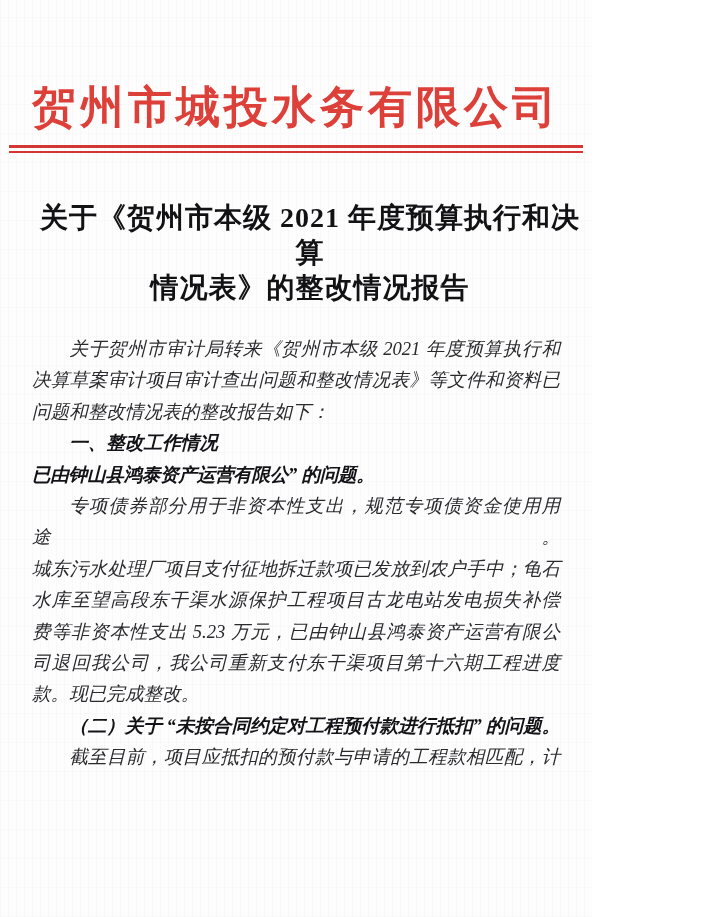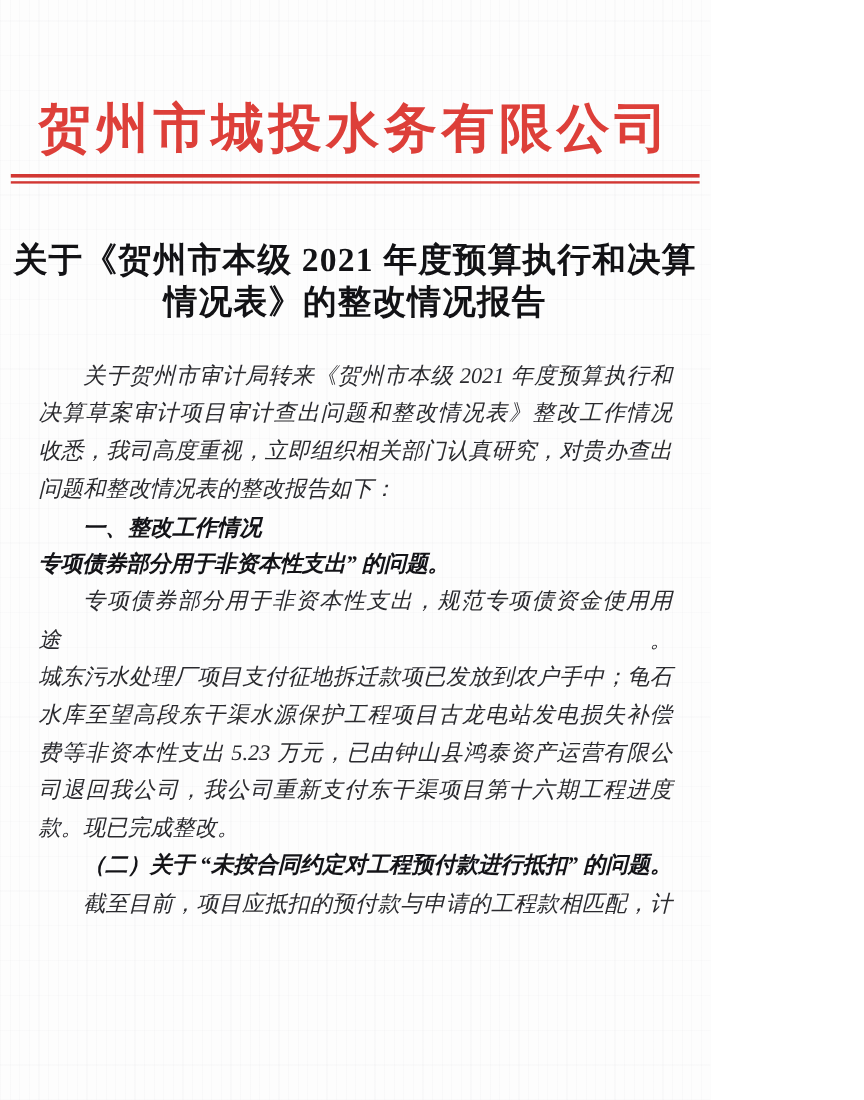--- a/index.html
+++ b/index.html
@@ -44,21 +44,21 @@
   
   .doc-title {
     margin: 47px 0 0 0;
     text-align: center;
     font-size: 28px;
     line-height: 35px;
     font-weight: 700;
     color: #121215;
     letter-spacing: 1px;
   }
-  .doc-title .tl { display: block; }
+  .doc-title .tl { display: block; margin-left: 28px; }
 
   
   .doc-body {
     width: 528px;
     margin: 28px auto 0 auto;
     font-size: 18.6px;
     line-height: 31.4px;
   }
   .ln {
     text-align: justify;
@@ -90,29 +90,28 @@
 
   <h1 class="doc-title">
     <span class="tl">关于《贺州市本级 2021 年度预算执行和决算</span>
     <span class="tl">情况表》的整改情况报告</span>
   </h1>
 
   <div class="doc-body">
 
     <div>
       <div class="ln indent">关于贺州市审计局转来《贺州市本级 2021 年度预算执行和</div>
-      <div class="ln">决算草案审计项目审计查出问题和整改情况表》整改工作情况</div>
-      <div class="ln">收悉，我司高度重视，立即组织相关部门认真研究，对贵办查出</div>
+      <div class="ln">决算草案审计项目审计查出问题和整改情况表》等文件和资料已</div>
       <div class="ln last">问题和整改情况表的整改报告如下：</div>
     </div>
 
     <div class="ln h-black indent last">一、整改工作情况</div>
 
     <div>
-      <div class="ln h-bold last">专项债券部分用于非资本性支出” 的问题。</div>
+      <div class="ln h-bold last">已由钟山县鸿泰资产运营有限公” 的问题。</div>
     </div>
 
     <div>
       <div class="ln indent">专项债券部分用于非资本性支出，规范专项债资金使用用途。</div>
       <div class="ln">城东污水处理厂项目支付征地拆迁款项已发放到农户手中；龟石</div>
       <div class="ln">水库至望高段东干渠水源保护工程项目古龙电站发电损失补偿</div>
       <div class="ln">费等非资本性支出 5.23 万元，已由钟山县鸿泰资产运营有限公</div>
       <div class="ln">司退回我公司，我公司重新支付东干渠项目第十六期工程进度</div>
       <div class="ln last">款。现已完成整改。</div>
     </div>

